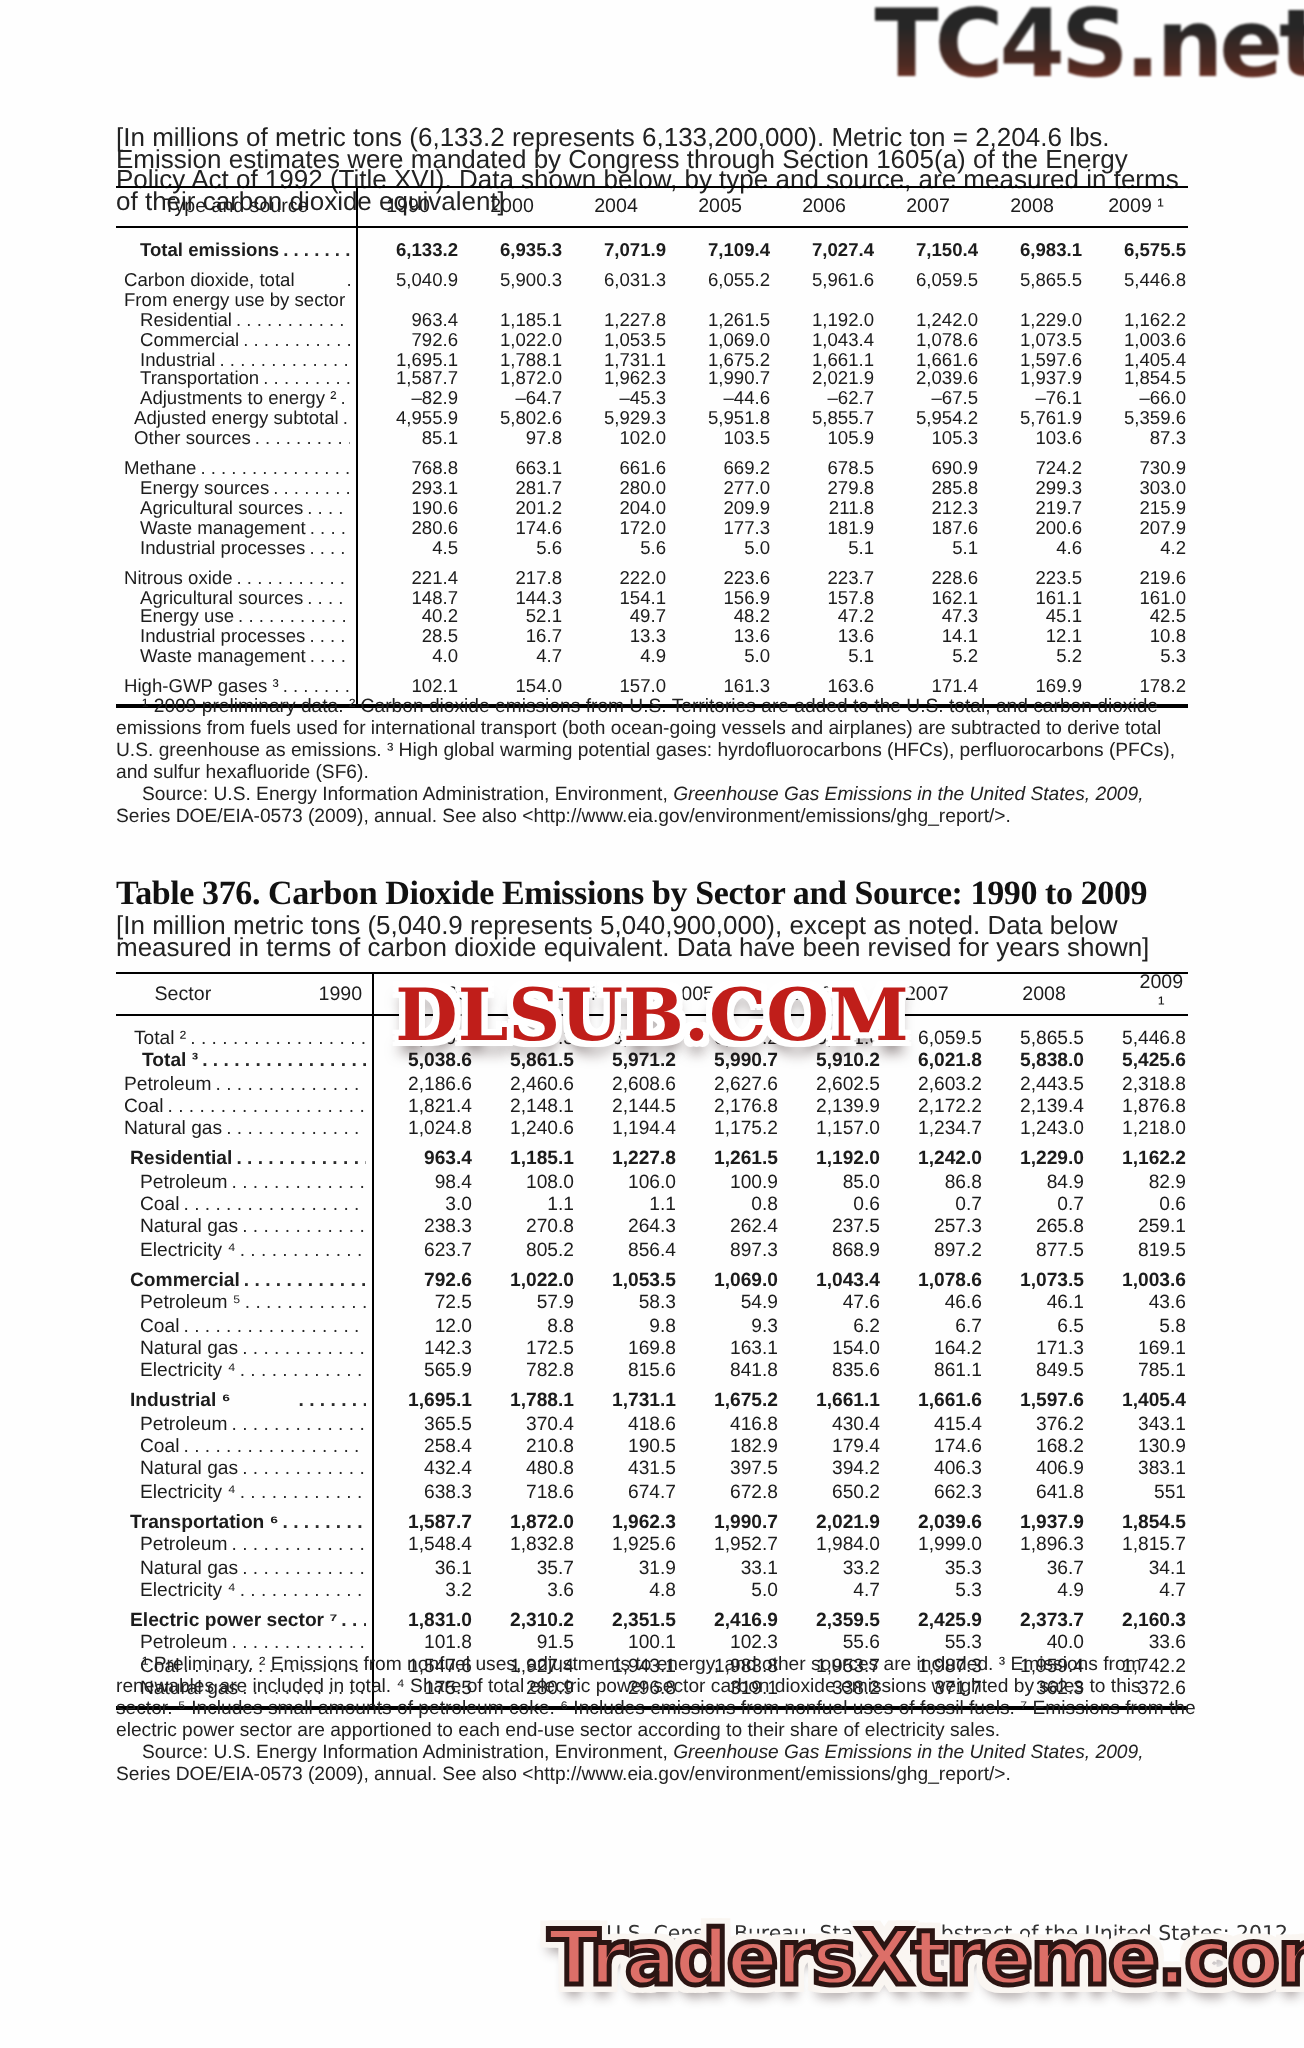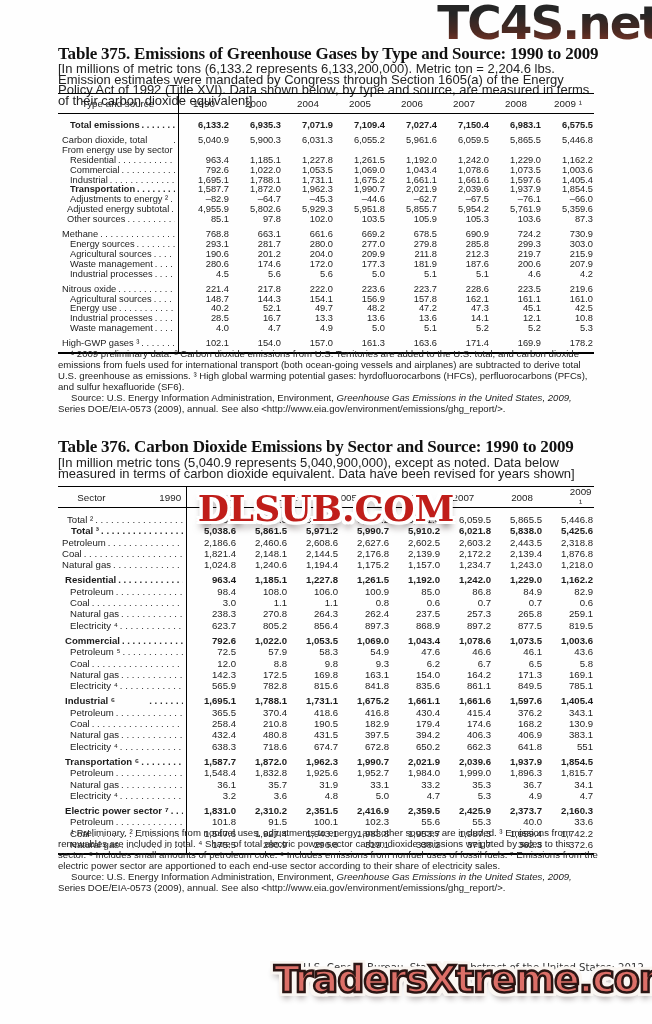--- a/index.html
+++ b/index.html
@@ -64,21 +64,20 @@
               letter-spacing:-1px;color:#dc6f68;-webkit-text-stroke:2.5px #2b1513;
               text-shadow:-4px -4px 0 #faf6f2,4px -4px 0 #faf6f2,-4px 4px 0 #faf6f2,4px 4px 0 #faf6f2,
                           -4px 0 0 #faf6f2,4px 0 0 #faf6f2,0 -4px 0 #faf6f2,0 4px 0 #faf6f2,
                           0 6px 6px rgba(40,20,20,0.45);}
 </style>
 </head>
 <body>
 
 <div id="page">
 
-  <div class="tbl-title" style="top:44px;">Table 375. Emissions of Greenhouse Gases by Type and Source: 1990 to 2009</div>
   <div class="tbl-note" style="top:64px;">[In millions of metric tons (6,133.2 represents 6,133,200,000). Metric ton = 2,204.6 lbs. Emission estimates were mandated by Congress through Section 1605(a) of the Energy Policy Act of 1992 (Title XVI).  Data shown below, by type and source, are measured in terms of their carbon dioxide equivalent]</div>
   <div id="t375" class="tbl" style="top:93px;">
     <div class="vrule" style="left:120px;"></div>
     <div class="thead">
         <div class="hlab">Type and source</div>
         <div class="hcol">1990</div>
         <div class="hcol">2000</div>
         <div class="hcol">2004</div>
         <div class="hcol">2005</div>
         <div class="hcol">2006</div>
@@ -156,21 +155,21 @@
           <div class="val">1,695.1</div>
           <div class="val">1,788.1</div>
           <div class="val">1,731.1</div>
           <div class="val">1,675.2</div>
           <div class="val">1,661.1</div>
           <div class="val">1,661.6</div>
           <div class="val">1,597.6</div>
           <div class="val">1,405.4</div>
         </div>
         <div class="trow">
-          <div class="lab" style="padding-left: 12px; font-weight: bold;">
+          <div class="lab" style="padding-left: 12px;">
             <span class="txt">Transportation</span>
             <span class="dots"> . . . . . . . . . . . . . . . . . . . . . . . . . .</span>
           </div>
           <div class="val">1,587.7</div>
           <div class="val">1,872.0</div>
           <div class="val">1,962.3</div>
           <div class="val">1,990.7</div>
           <div class="val">2,021.9</div>
           <div class="val">2,039.6</div>
           <div class="val">1,937.9</div>

